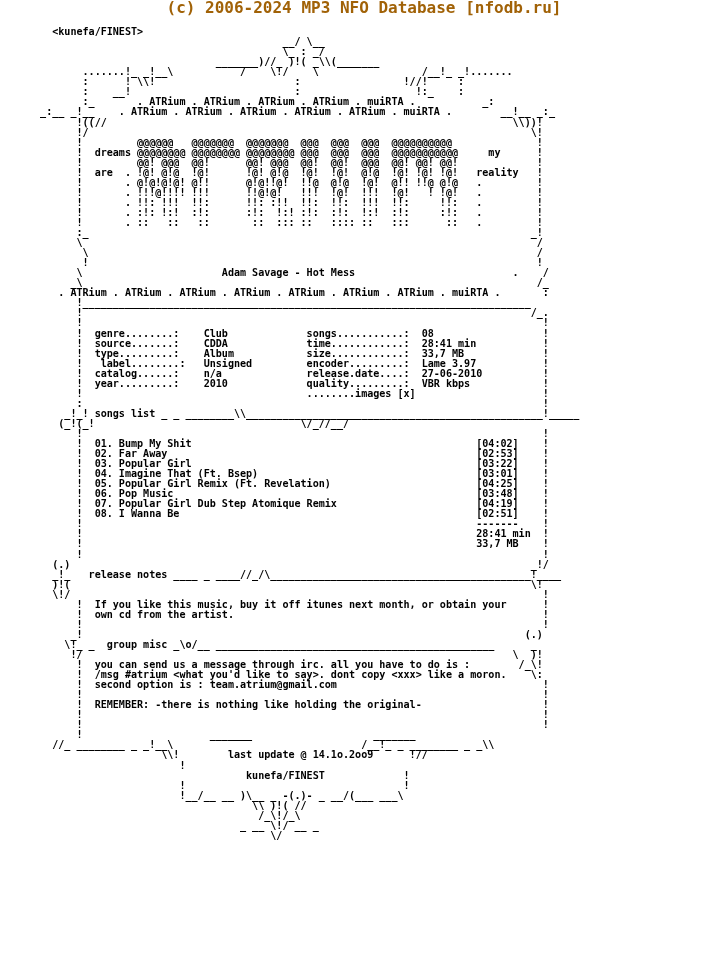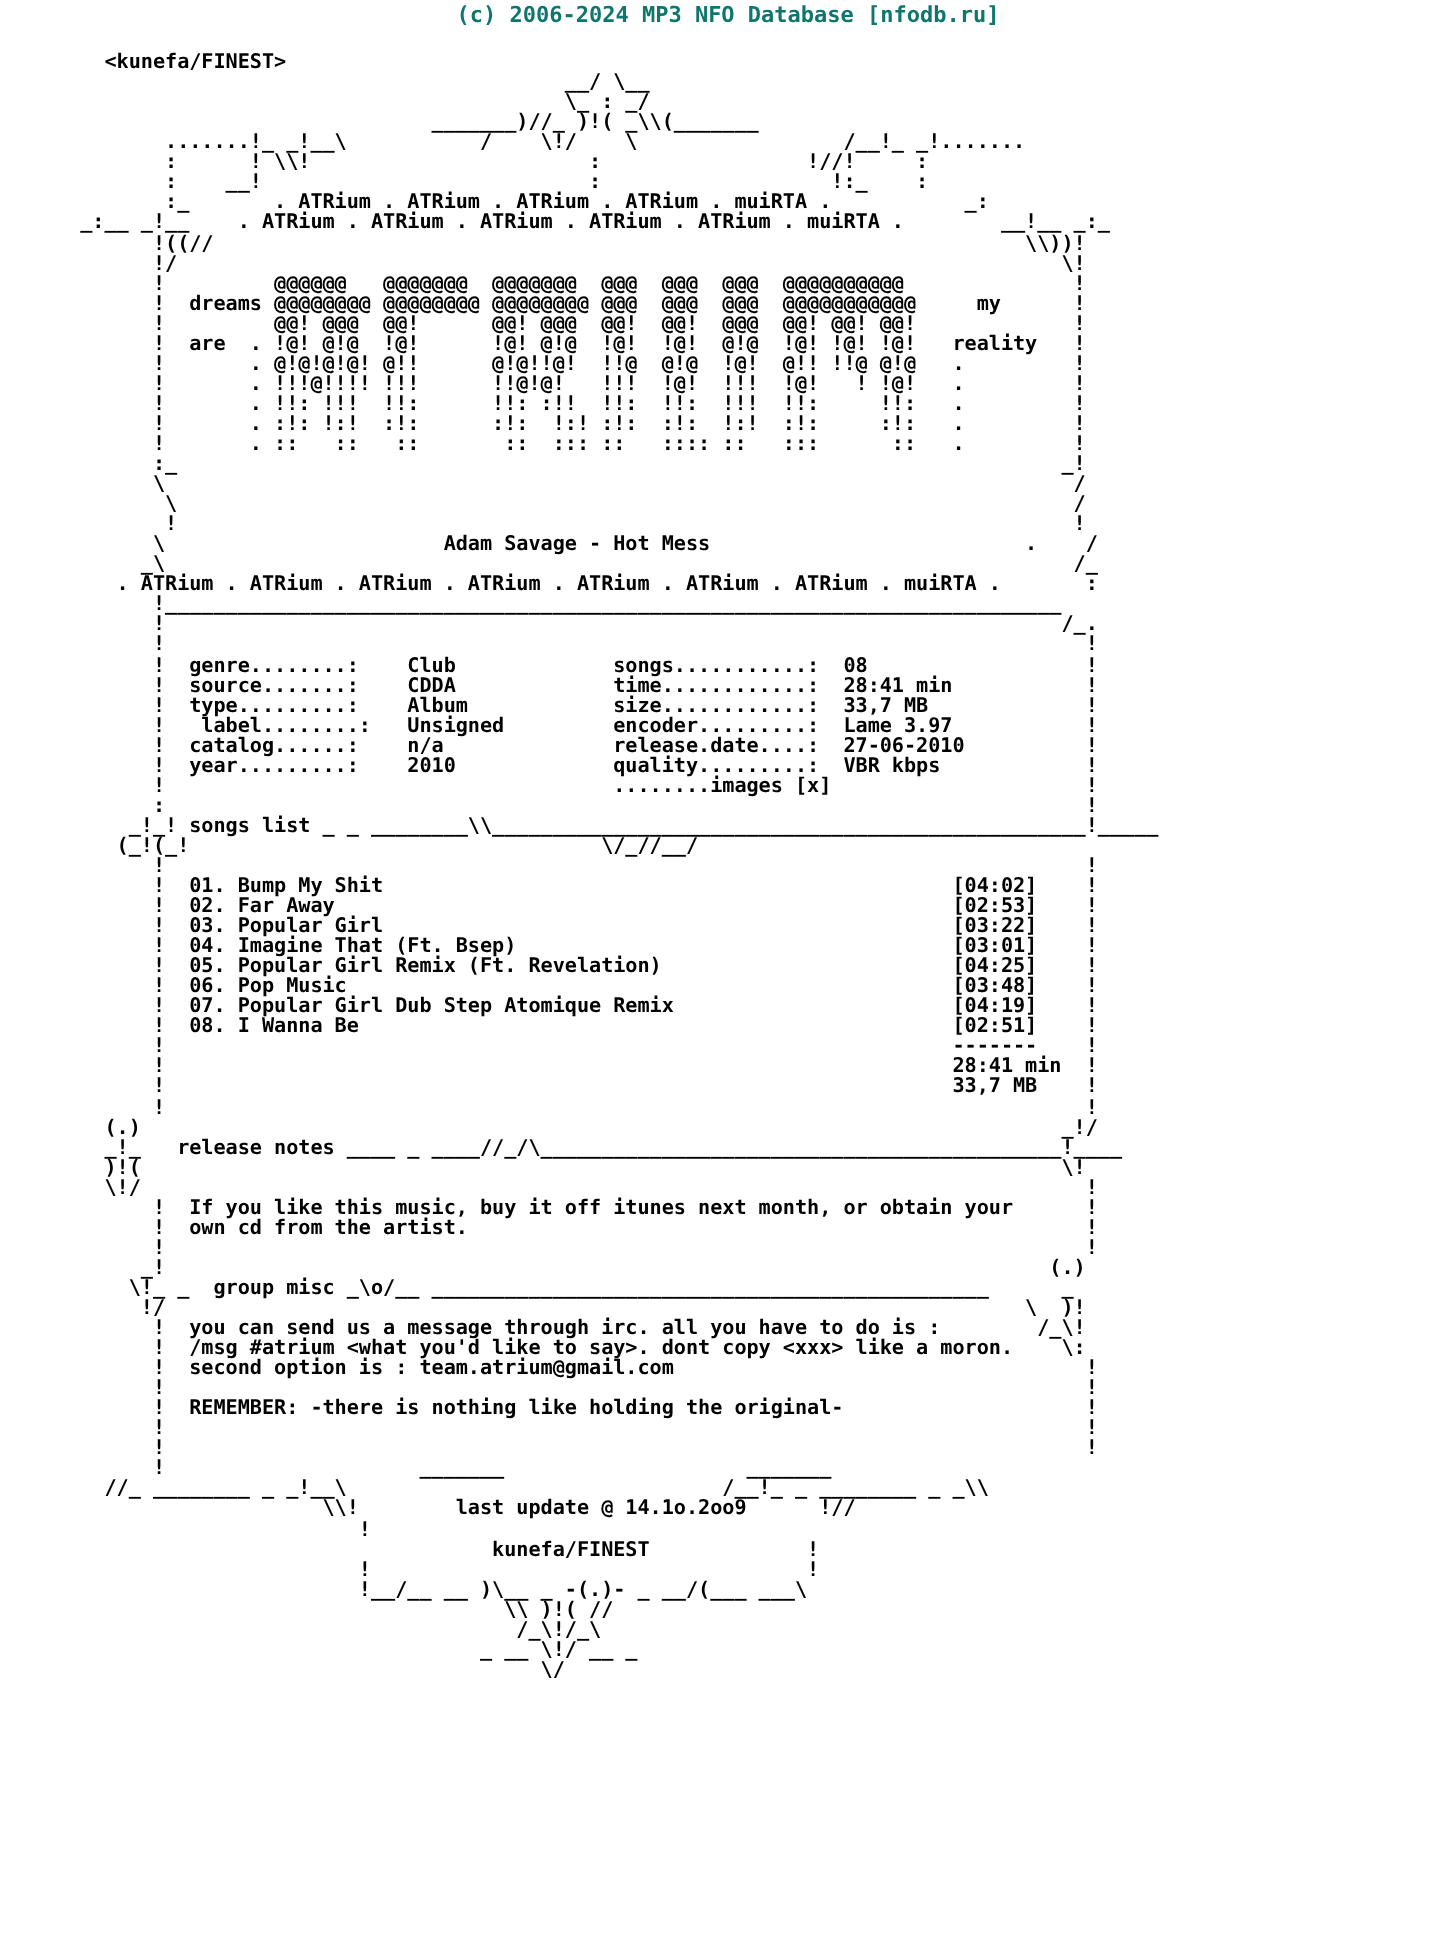--- a/index.html
+++ b/index.html
@@ -18,23 +18,23 @@
     position: relative;
     width: 728px;
     height: 972px;
   }
   .banner {
     position: absolute;
     top: 0px;
     left: 0;
     width: 728px;
     text-align: center;
-    color: #0f766e;
+    color: #a16207;
     font-family: "DejaVu Sans Mono", "Liberation Mono", monospace;
-    font-size: 11px;
+    font-size: 16px;
     line-height: 15px;
     font-weight: bold;
     letter-spacing: 0px;
     white-space: pre;
   }
   #nfo {
     position: absolute;
     top: 17px;
     left: 0px;
     width: 728px;

